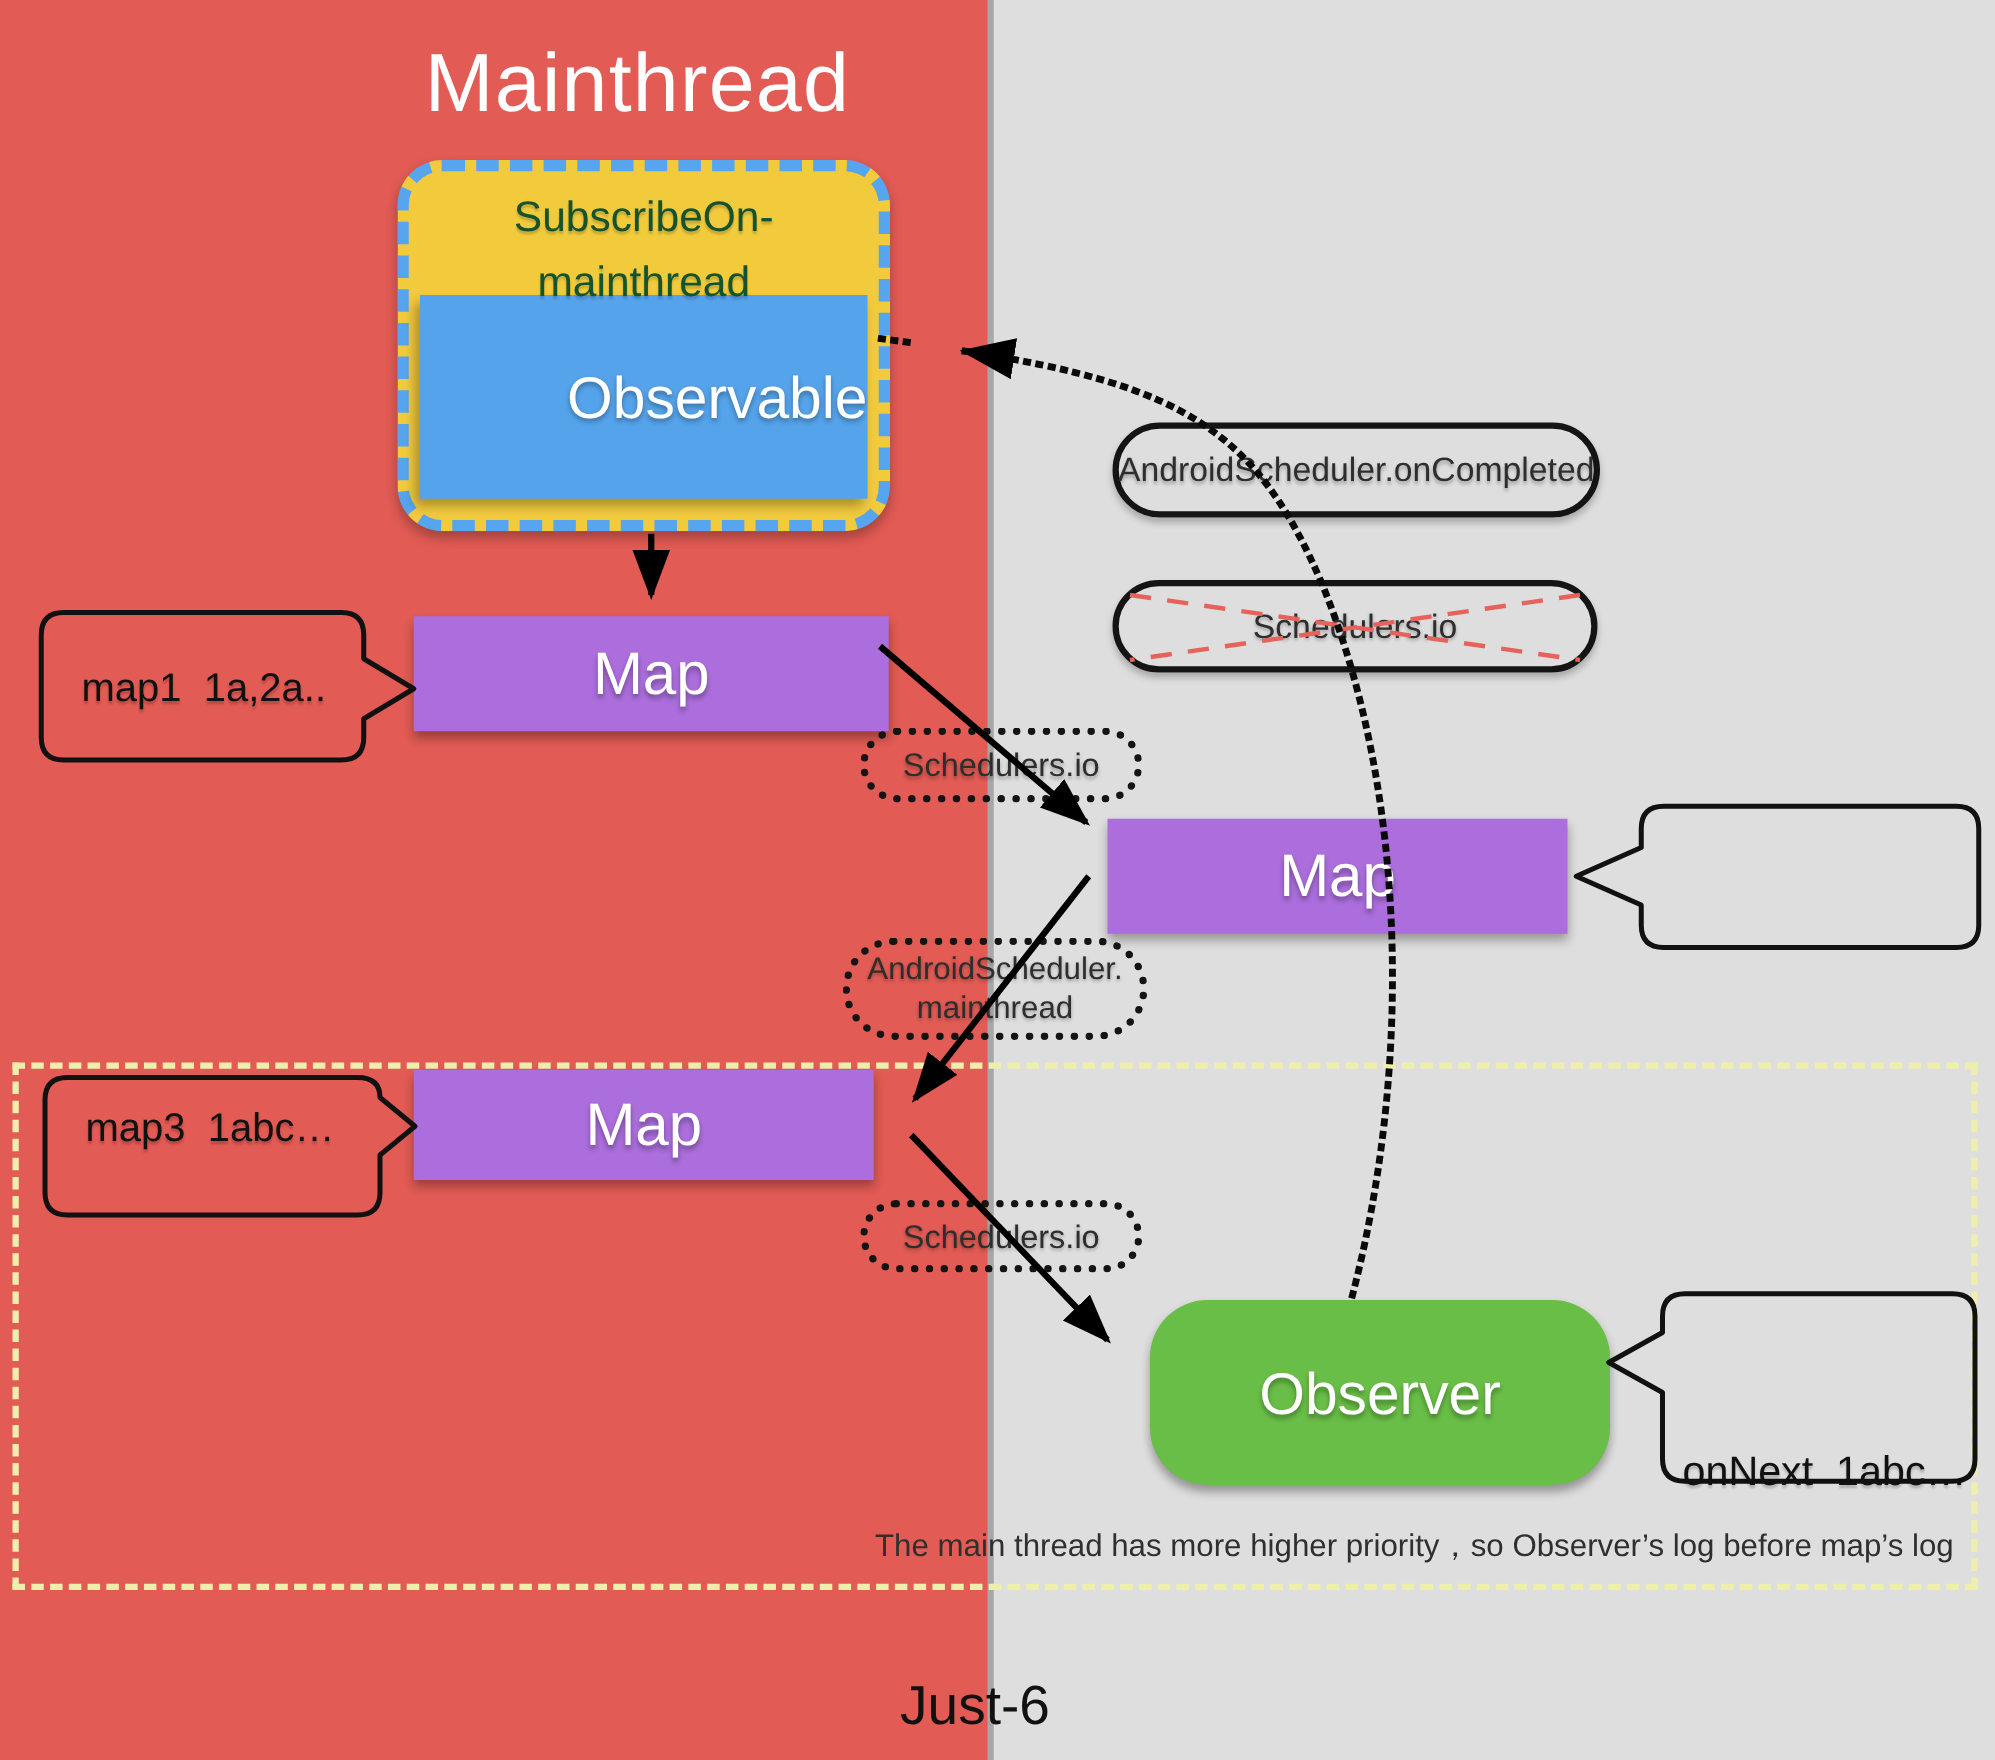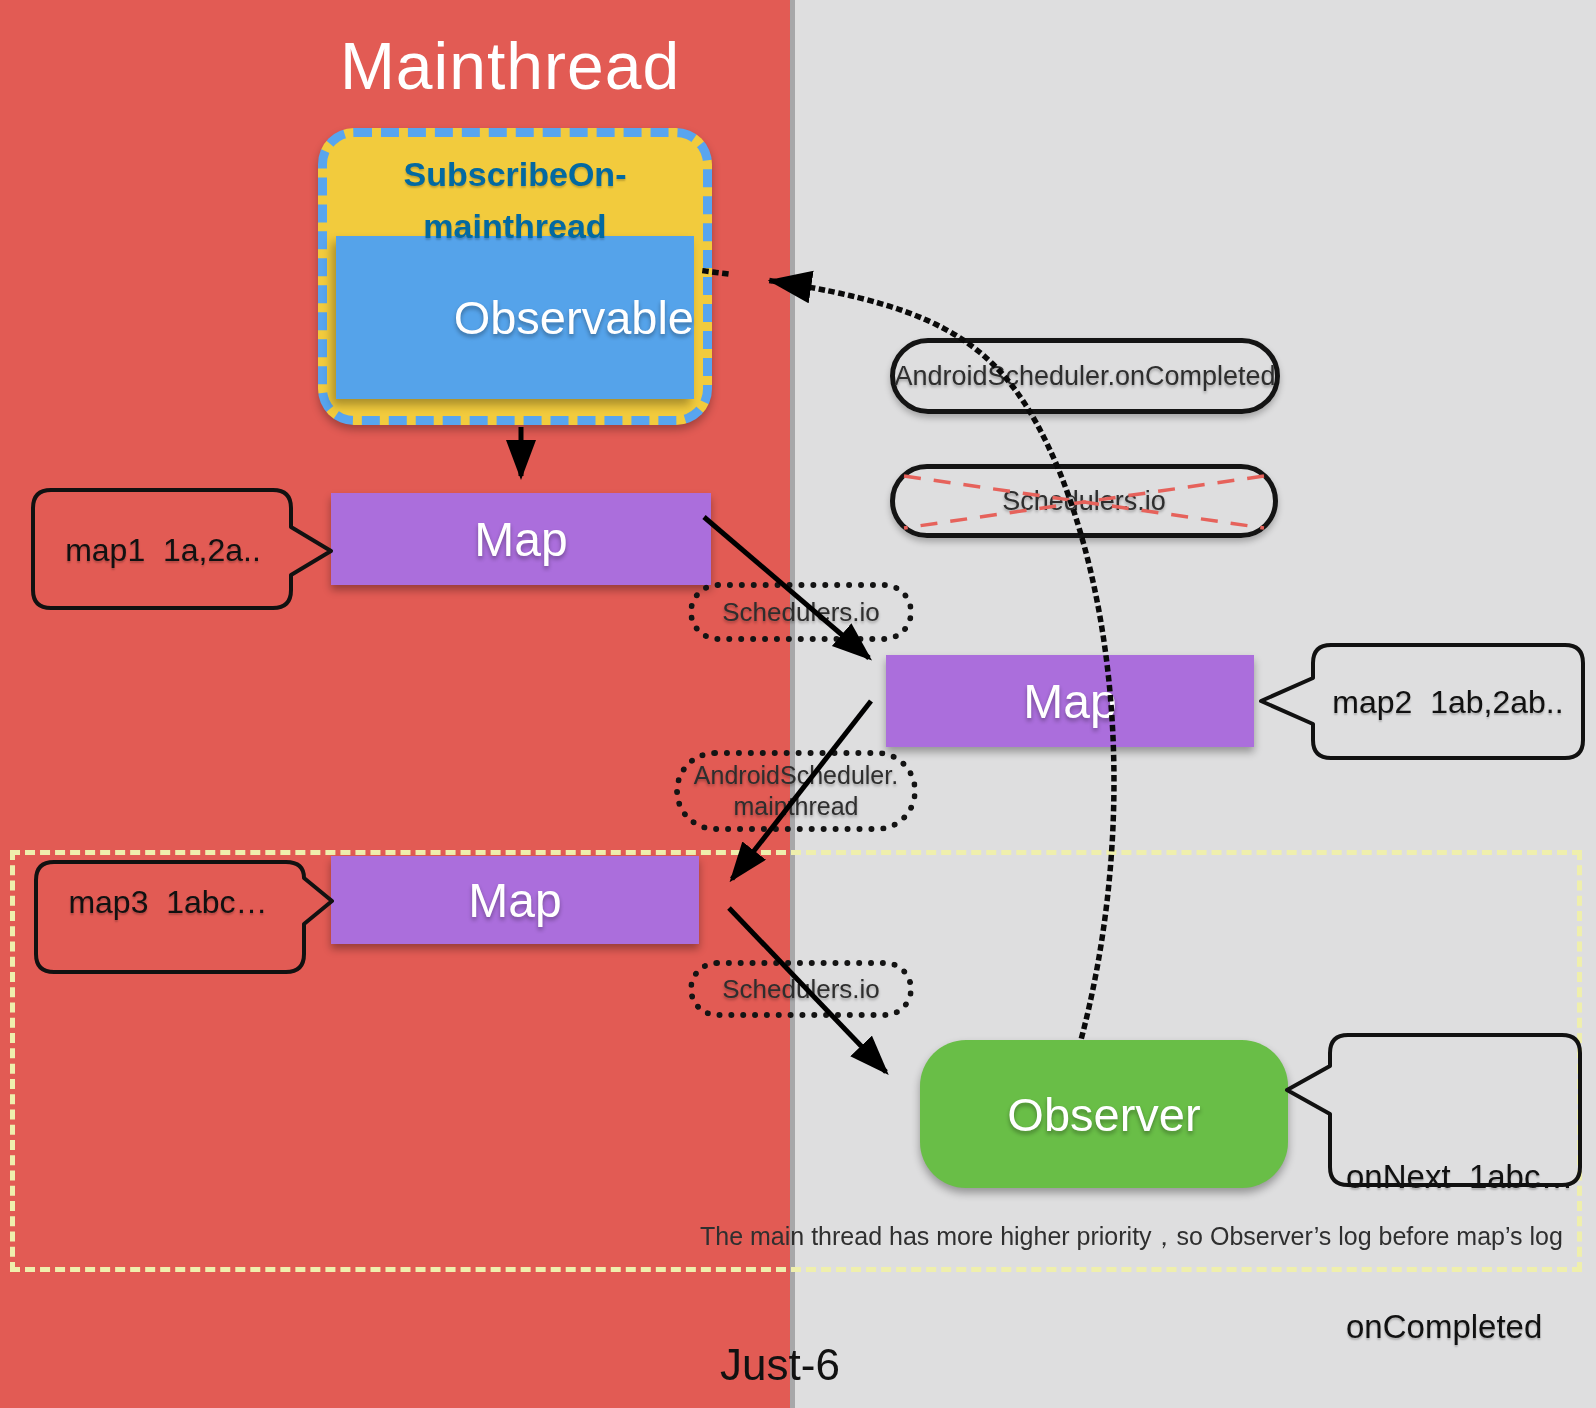--- a/index.html
+++ b/index.html
@@ -14,21 +14,21 @@
   .divider{left:790px;top:0;width:5px;height:1408px;background:var(--divider);z-index:1;}
   
   .title{font-size:66px;font-weight:400;letter-spacing:1px;text-align:center;z-index:6;white-space:pre;}
   .title-main{left:270px;top:28px;width:480px;color:#ffffff;}
   .title-not{left:795px;top:28px;width:540px;color:var(--red_title);}
   
   .subscribe-box{left:318px;top:128px;width:394px;height:297px;background:var(--yellow);
     border:9px dashed var(--blue_dash);border-radius:36px;box-sizing:border-box;z-index:3;
     box-shadow:0 5px 9px rgba(0,0,0,.28);}
   .subscribe-label{left:318px;top:148px;width:394px;text-align:center;font-size:34px;line-height:52px;
-    color:#0369a1;z-index:6;text-shadow:0 2px 2px rgba(0,0,0,.2);font-weight:bold;}
+    color:#14532d;z-index:6;text-shadow:0 2px 2px rgba(0,0,0,.2);}
   .observable-box{left:336px;top:236px;width:358px;height:163px;background:var(--blue);z-index:4;
     box-shadow:-4px 6px 9px rgba(0,0,0,.3);}
   
   .node{display:flex;align-items:center;justify-content:center;color:#fff;z-index:3;
     box-shadow:0 5px 8px rgba(0,0,0,.33);}
   .node .lbl{text-shadow:0 3px 4px rgba(0,0,0,.33);}
   .observable-box{display:flex;align-items:center;justify-content:flex-end;color:#fff;font-size:47px;}
   .observable-box .lbl{text-shadow:0 3px 4px rgba(0,0,0,.33);}
   .map-box{background:var(--purple);font-size:48px;}
   .map1{left:331px;top:493px;width:380px;height:92px;}
@@ -137,23 +137,21 @@
     <path class="dots" marker-end="url(#ah)" d="M1082 1036 C1128 860 1128 640 1058 468 C1006 346 948 308 772 281"></path>
     <path class="dots" d="M705 271 L728 274"></path>
 
     <path class="outline" d="M51 490 H273 Q291 490 291 508 V527 L331 551 L291 575 V590 Q291 608 273 608 H51 Q33 608 33 590 V508 Q33 490 51 490 Z"></path>
     <path class="outline" d="M1331 645 H1565 Q1583 645 1583 663 V740 Q1583 758 1565 758 H1331 Q1313 758 1313 740 V724 L1261 701 L1313 678 V663 Q1313 645 1331 645 Z"></path>
     <path class="outline" d="M54 862 H286 Q304 862 304 878 L332 901 L304 924 V954 Q304 972 286 972 H54 Q36 972 36 954 V880 Q36 862 54 862 Z"></path>
     <path class="outline" d="M1348 1035 H1562 Q1580 1035 1580 1053 V1167 Q1580 1185 1562 1185 H1348 Q1330 1185 1330 1167 V1114 L1287 1090 L1330 1066 V1053 Q1330 1035 1348 1035 Z"></path>
   </svg>
 
   <div class="abs bubble-text bt-map1">map1  1a,2a..</div>
-  <div class="abs bubble-text bt-map2">map2  1ab,2ab..</div>
   <div class="abs bubble-text bt-map3">map3  1abc…</div>
   <div class="abs bubble-text bt-onnext">
     <div>onNext  1abc…</div>
-    <div>onCompleted</div>
   </div>
 
   <div class="abs note">The main thread has more higher priority，so Observer’s log before map’s log</div>
   <div class="abs footer">Just-6</div>
 
 </div>
 
 </body></html>

